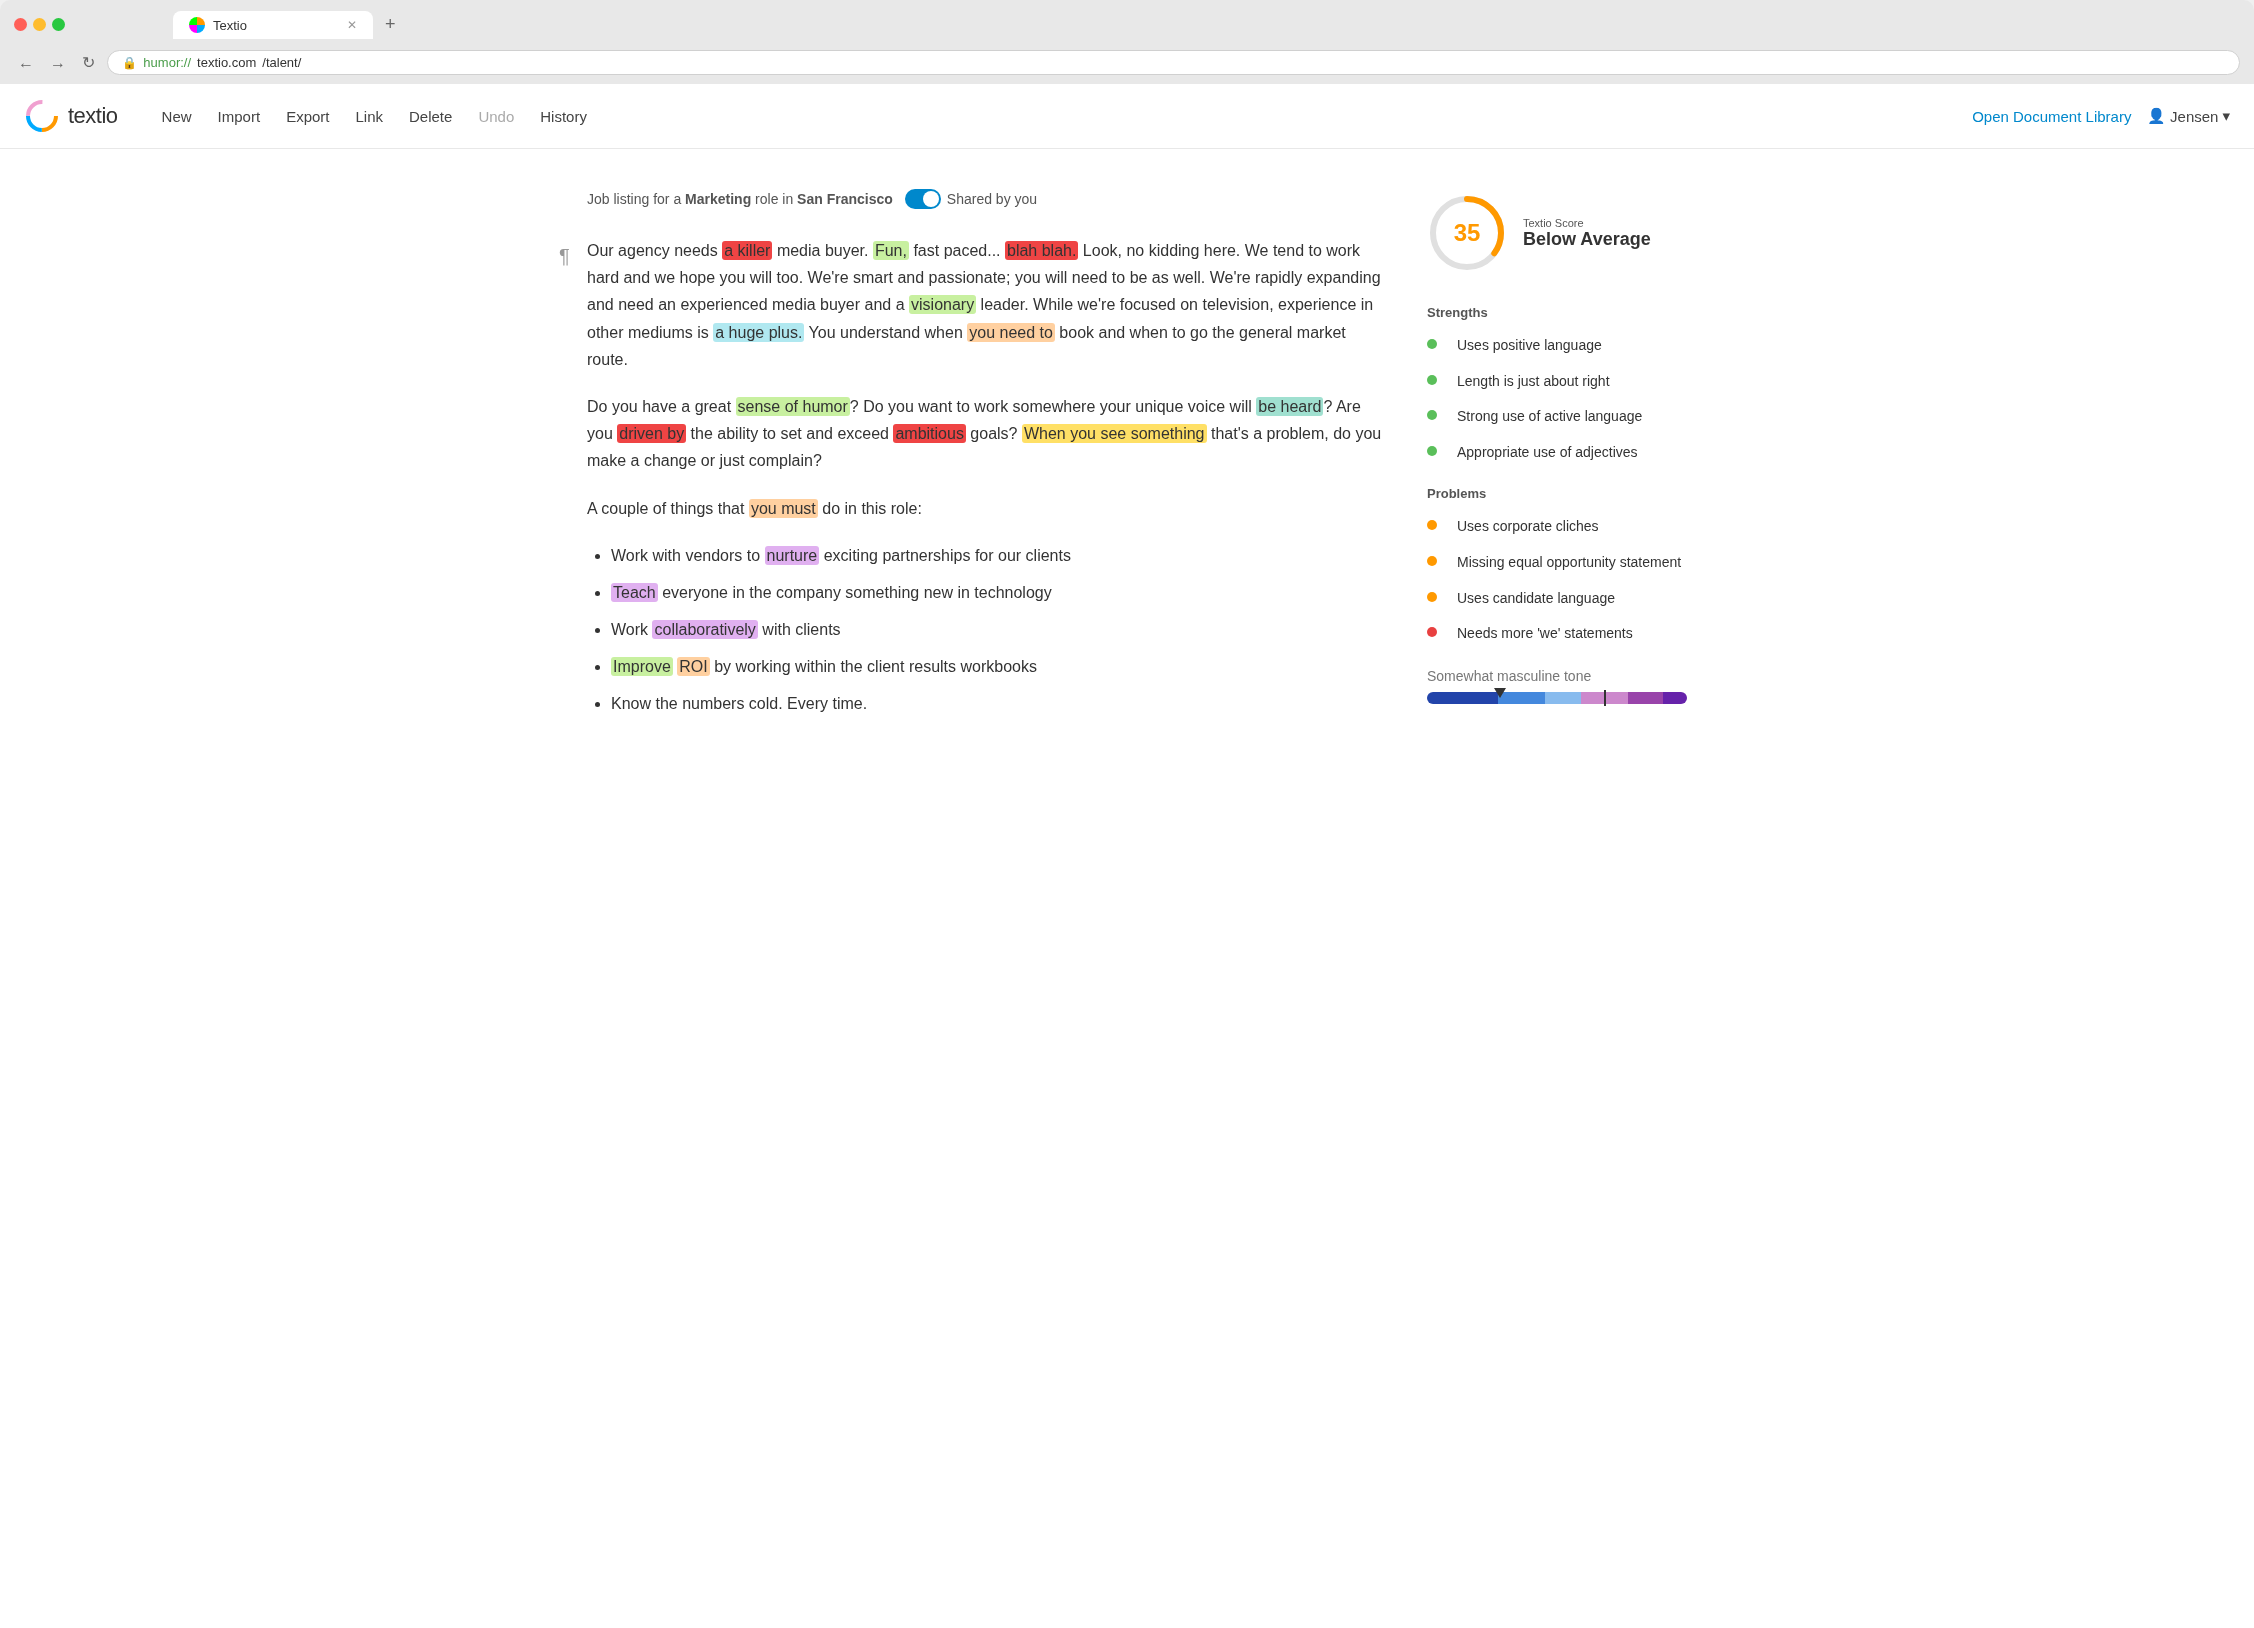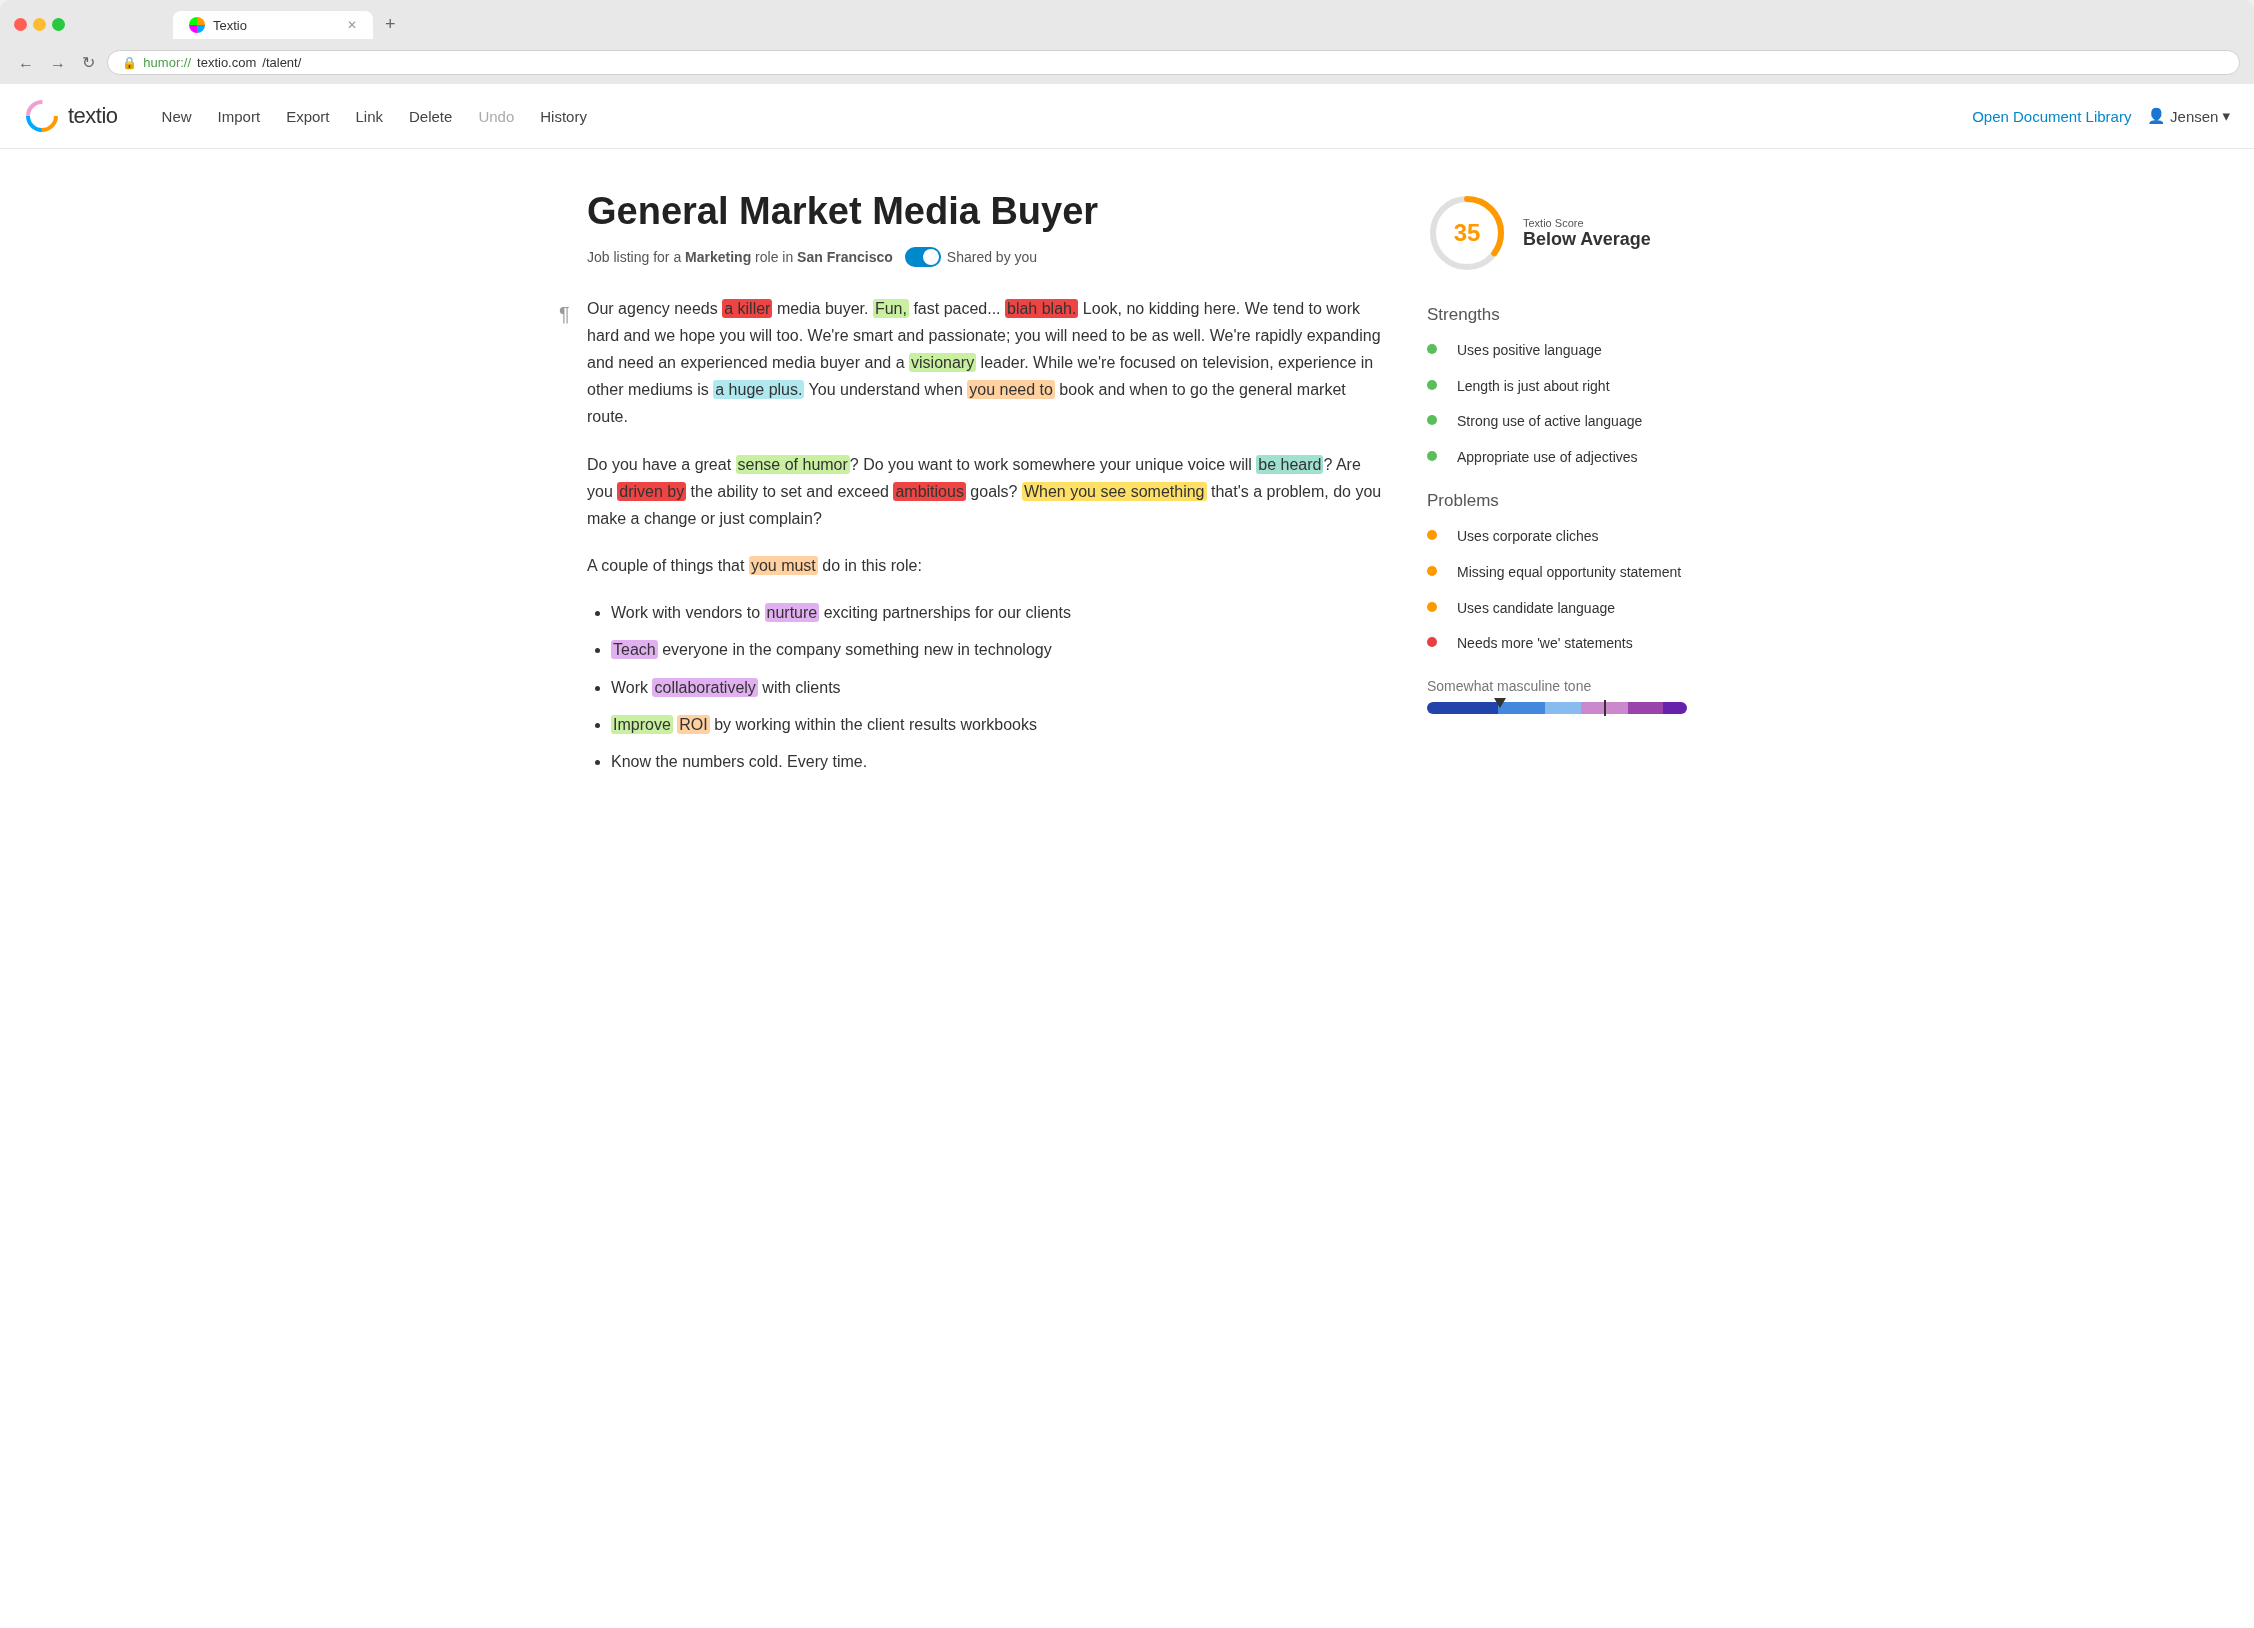--- a/index.html
+++ b/index.html
@@ -246,23 +246,23 @@
       font-size: 24px;
       font-weight: 700;
       color: #f90;
     }
     .score-label h3 { font-size: 11px; color: #555; font-weight: 400; }
     .score-label h2 { font-size: 18px; color: #333; font-weight: 600; }
 
     
     .analysis-section { margin-bottom: 24px; }
     .analysis-title {
-      font-size: 17px;
+      font-size: 13px;
       color: #555;
-      font-weight: 400;
+      font-weight: 700;
       margin-bottom: 10px;
     }
     .analysis-item {
       display: flex;
       align-items: flex-start;
       gap: 20px;
       font-size: 14px;
       color: #333;
       margin-bottom: 8px;
       line-height: 1.4;
@@ -373,21 +373,20 @@
         <span>👤</span>
         <span>Jensen</span>
         <span>▾</span>
       </div>
     </div>
   </div>
 
   <div class="main-content">
 
     <div class="editor-pane">
-      <h1 class="doc-title">General Market Media Buyer</h1>
       <div class="doc-meta">
         <span><span>Job listing</span> <span>for a</span> <strong>Marketing</strong> <span>role in</span> <strong>San Francisco</strong></span>
         <div class="shared-toggle">
           <div class="toggle-switch">
             <div class="toggle-knob"></div>
           </div>
           <span>Shared by you</span>
         </div>
       </div>
 

